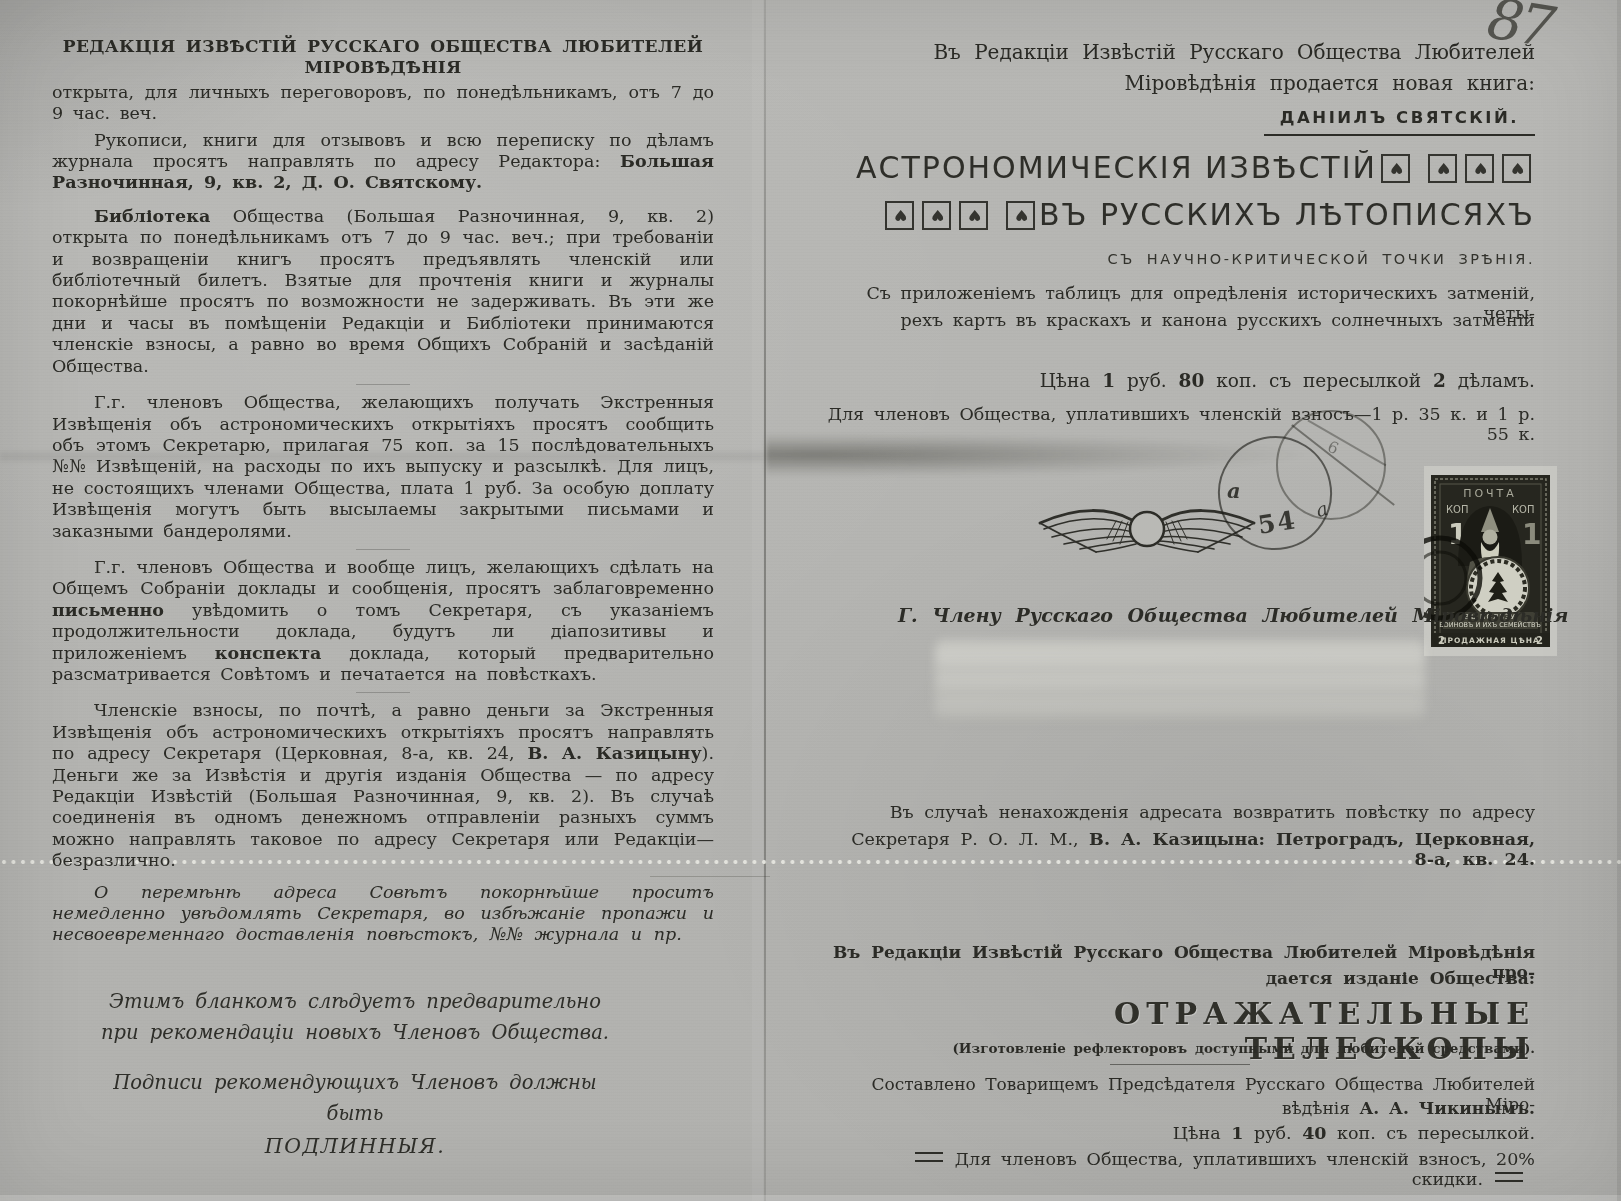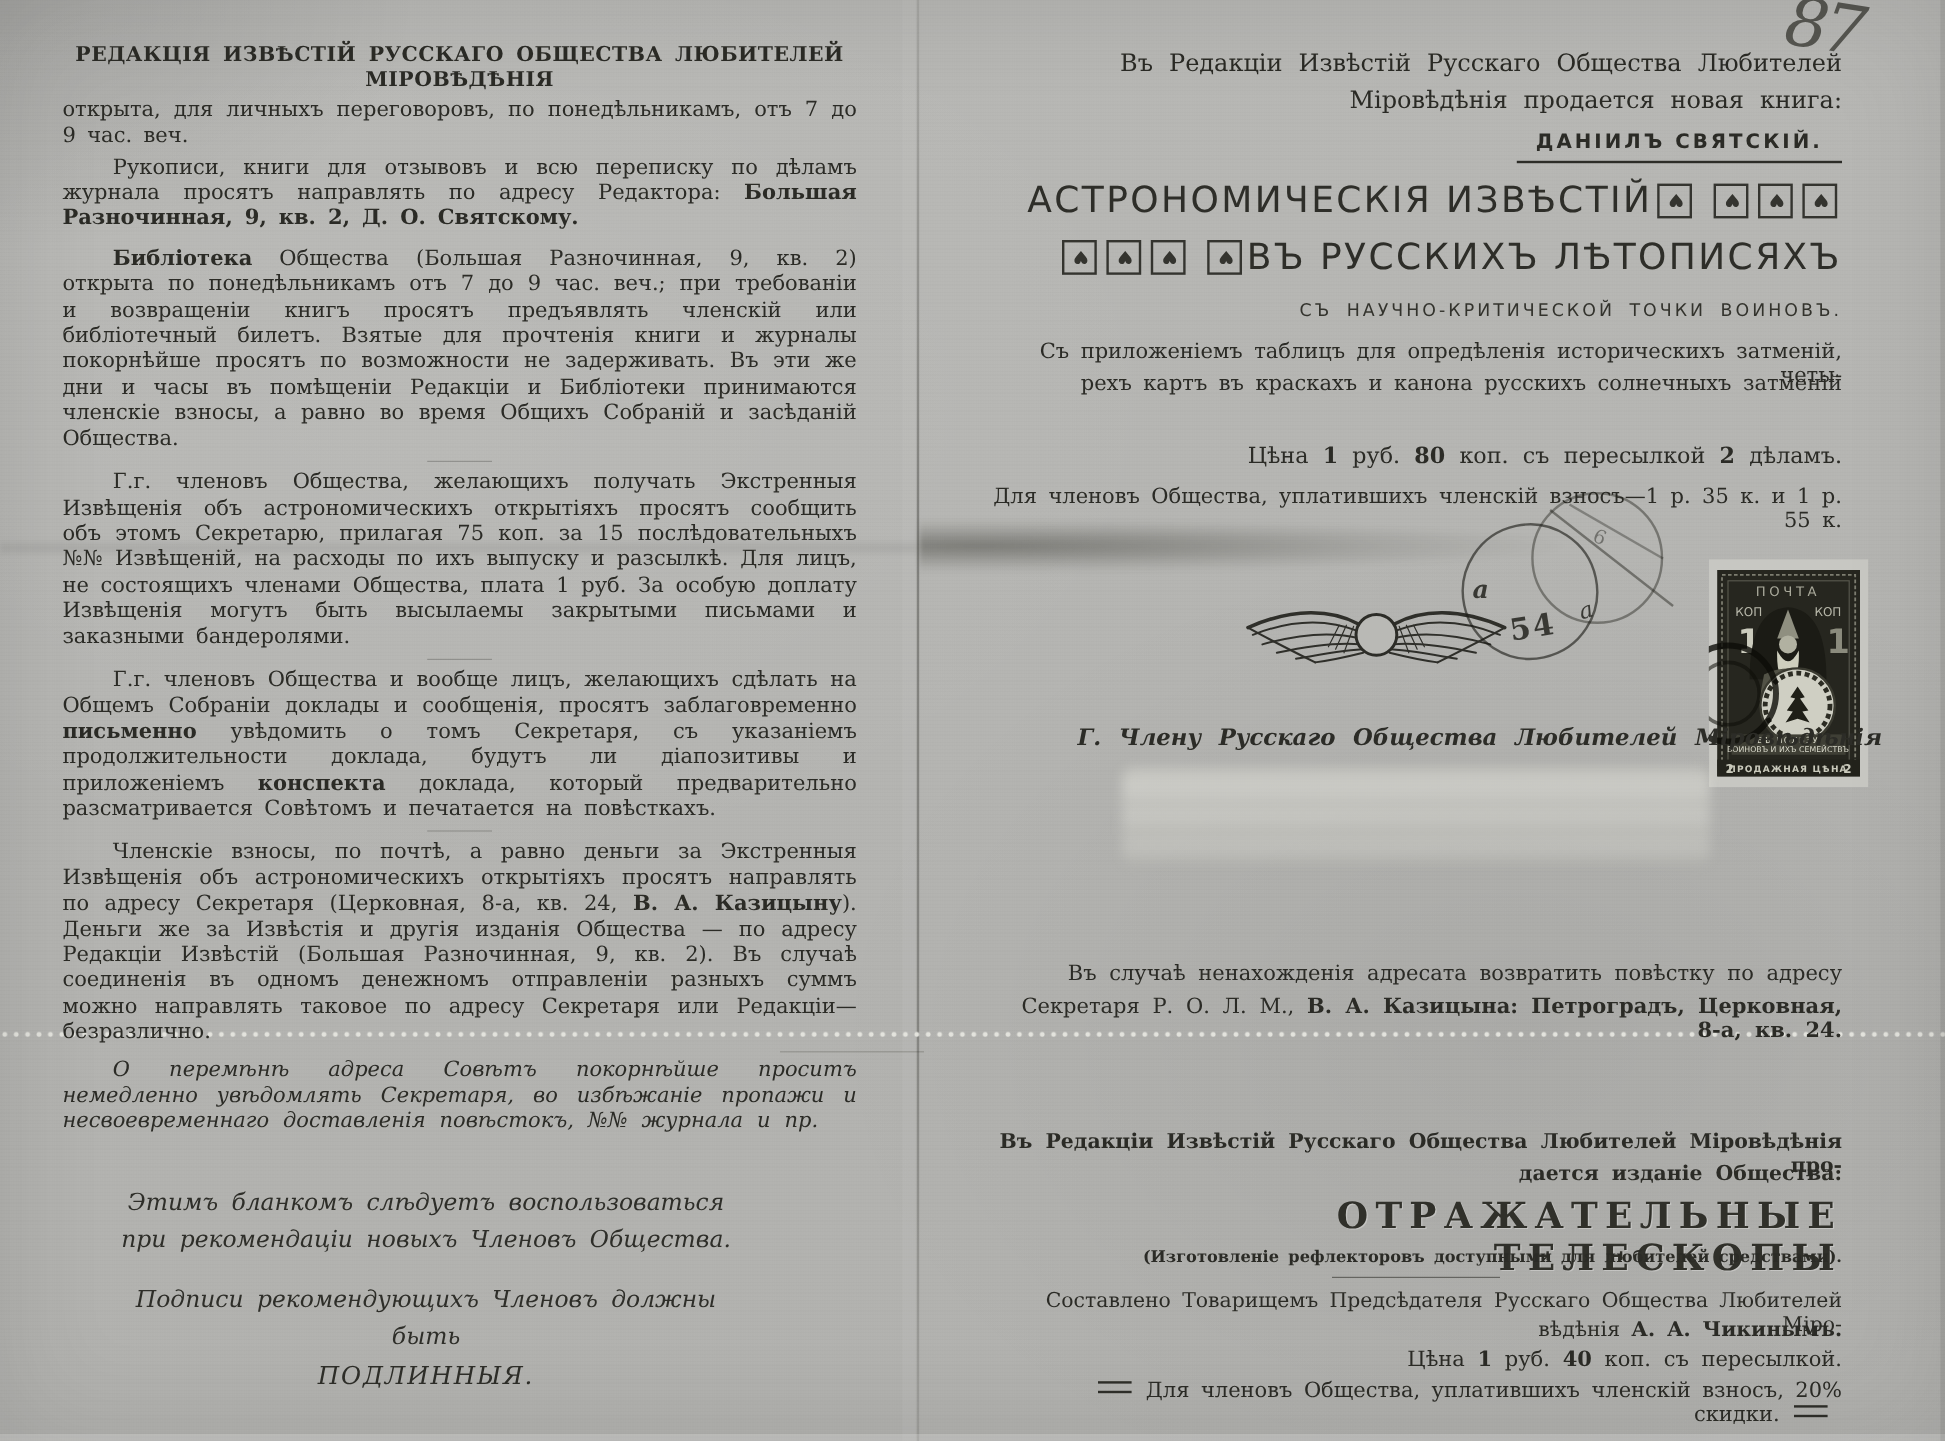--- a/index.html
+++ b/index.html
@@ -165,39 +165,39 @@
     <p class="ind mb"><span>Г.г. членовъ Общества и вообще лицъ, желающихъ сдѣлать на Общемъ Собраніи доклады и сообщенія, просятъ заблаговременно </span><span class="b">письменно</span><span> увѣдомить о томъ Секретаря, съ указаніемъ продолжительности доклада, будутъ ли діапозитивы и приложеніемъ </span><span class="b">конспекта</span><span> доклада, который предварительно разсматривается Совѣтомъ и печатается на повѣсткахъ.</span></p>
 
     <div class="sep"></div>
 
     <p class="ind mb"><span>Членскіе взносы, по почтѣ, а равно деньги за Экстренныя Извѣщенія объ астрономическихъ открытіяхъ просятъ направлять по адресу Секретаря (Церковная, 8-а, кв. 24, </span><span class="b">В. А. Казицыну</span><span>). Деньги же за Извѣстія и другія изданія Общества — по адресу Редакціи Извѣстій (Большая Разночинная, 9, кв. 2). Въ случаѣ соединенія въ одномъ денежномъ отправленіи разныхъ суммъ можно направлять таковое по адресу Секретаря или Редакціи—безразлично.</span></p>
 
     <p class="ind italic-p">О перемѣнѣ адреса Совѣтъ покорнѣйше проситъ немедленно увѣдомлять Секретаря, во избѣжаніе пропажи и несвоевременнаго доставленія повѣстокъ, №№ журнала и пр.</p>
   </section>
 
   <div class="rec-note">
-    <p>Этимъ бланкомъ слѣдуетъ воспользоваться при рекомендаціи новыхъ Членовъ Общества.</p>
+    <p>Этимъ бланкомъ слѣдуетъ предварительно при рекомендаціи новыхъ Членовъ Общества.</p>
     <p class="rec-line2">Подписи рекомендующихъ Членовъ должны быть</p>
     <p class="rec-caps">ПОДЛИННЫЯ.</p>
   </div>
 
   <section class="right-col">
 
     <p class="cblock r-head r-head1">Въ Редакціи Извѣстій Русскаго Общества Любителей</p>
     <p class="cblock r-head r-head2">Міровѣдѣнія продается новая книга:</p>
     <p class="cblock r-author">
       <span>ДАНІИЛЪ СВЯТСКІЙ.</span>
     </p>
     <p class="cblock r-title r-title1">
       <span>АСТРОНОМИЧЕСКІЯ ИЗВѢСТІЙ</span><span class="orn orn-lead"></span><span class="orn"></span><span class="orn"></span><span class="orn"></span>
     </p>
     <p class="cblock r-title r-title2">
       <span class="orn"></span><span class="orn"></span><span class="orn"></span><span class="orn orn-trail"></span><span>ВЪ РУССКИХЪ ЛѢТОПИСЯХЪ</span>
     </p>
-    <p class="cblock r-sub">СЪ НАУЧНО-КРИТИЧЕСКОЙ ТОЧКИ ВОИНОВЪ.</p>
+    <p class="cblock r-sub">СЪ НАУЧНО-КРИТИЧЕСКОЙ ТОЧКИ ЗРѢНІЯ.</p>
     <p class="cblock r-desc r-desc1">Съ приложеніемъ таблицъ для опредѣленія историческихъ затменій, четы-</p>
     <p class="cblock r-desc r-desc2">рехъ картъ въ краскахъ и канона русскихъ солнечныхъ затменій</p>
     <p class="cblock r-price"><span>Цѣна </span><span class="b">1</span><span> руб. </span><span class="b">80</span><span> коп. съ пересылкой </span><span class="b">2</span><span> дѣламъ.</span></p>
     <p class="cblock r-member">Для членовъ Общества, уплатившихъ членскій взносъ—1 р. 35 к. и 1 р. 55 к.</p>
 
     <svg class="winged" width="230" height="64" viewBox="0 0 230 64">
       <g stroke="#2f2f2a" fill="none" stroke-linecap="round">
 
         <path d="M100,24 C78,12 46,10 8,27" stroke-width="3"></path>
         <path d="M100,30 C75,20 45,20 12,33" stroke-width="1.6"></path>

